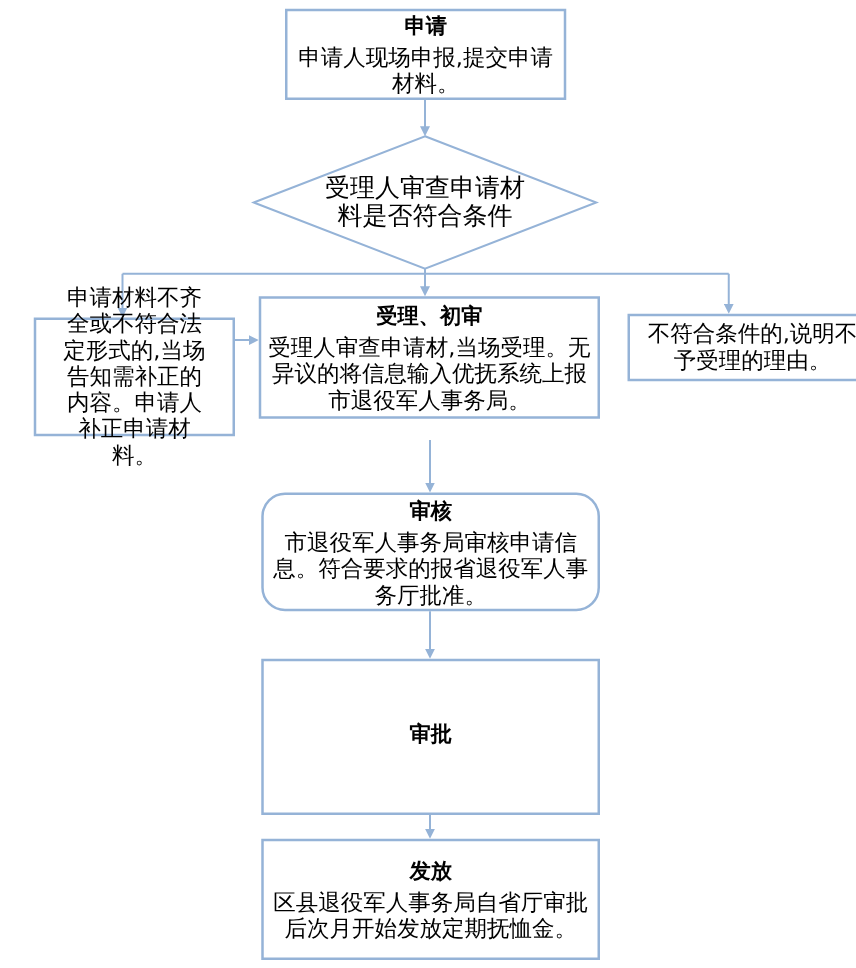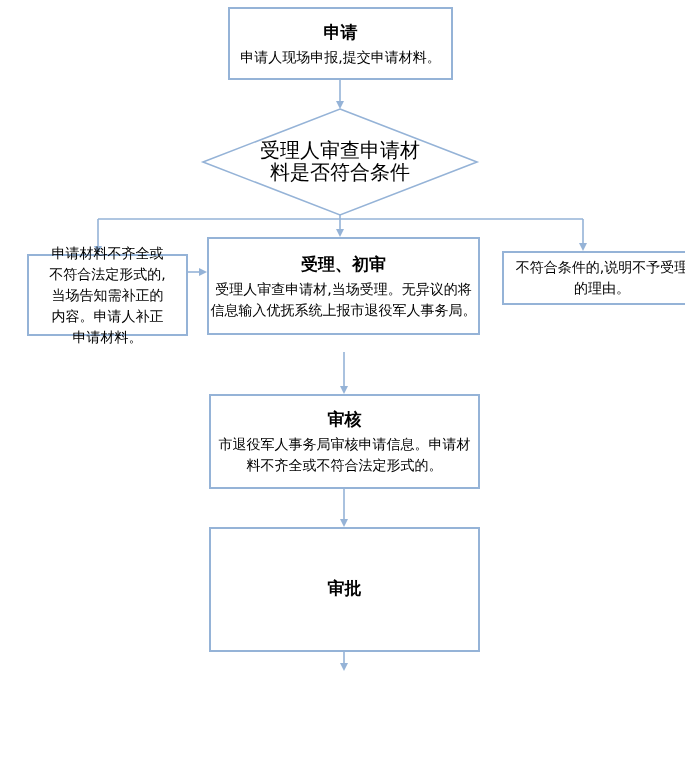--- a/index.html
+++ b/index.html
@@ -8,26 +8,26 @@
   body { font-family:"DejaVu Sans", sans-serif; color:var(--text); }
   .canvas { position:relative; width:685px; height:774px; background:var(--bg); overflow:hidden; }
   .connectors { position:absolute; left:0; top:0; width:685px; height:774px; }
   .connector { stroke:var(--line); stroke-width:1.6; fill:none; }
   .diamond-shape { fill:var(--bg); stroke:var(--line); stroke-width:1.6; }
   .arrow-head { fill:var(--line); }
   .node { position:absolute; background:var(--bg); border:2px solid var(--line);
           display:flex; flex-direction:column; align-items:center; justify-content:center;
           text-align:center; }
   .node-title { font-weight:bold; font-size:17px; line-height:24px; margin-bottom:3px; }
-  .node-body { font-size:14px; line-height:21px; }
+  .node-body { font-size:18px; line-height:21px; }
   .n-apply   { left:228px; top:7px;   width:225px; height:73px;  padding:2px 0; }
-  .n-supplement { left:27px; top:254px; width:161px; height:82px; padding:2px 16px; }
+  .n-supplement { left:27px; top:254px; width:161px; height:95px; padding:2px 16px; }
   .n-accept  { left:207px; top:237px; width:273px; height:98px; padding:2px 1px; }
   .n-reject  { left:502px; top:251px; width:200px; height:54px;  padding:2px 10px; }
-  .n-review  { left:209px; top:394px; width:271px; height:95px;  padding:2px 7px; }
+  .n-review  { left:209px; top:394px; width:271px; height:95px;  padding:2px 7px;border-radius:19px; }
   .n-approve { left:209px; top:527px; width:271px; height:125px; padding:2px 7px; }
   .n-issue   { left:209px; top:671px; width:271px; height:97px;  padding:2px 7px; }
   .diamond-label { position:absolute; left:240px; top:139px; width:200px;
                    text-align:center; font-size:20px; line-height:22px;
                    white-space:pre-line; }
 </style>
 </head>
 <body>
 
 <div class="canvas">
@@ -69,21 +69,25 @@
     <div class="node-title">受理、初审</div>
     <div class="node-body">受理人审查申请材,当场受理。无异议的将信息输入优抚系统上报市退役军人事务局。</div>
   </div>
 
   <div class="node n-reject">
     <div class="node-body">不符合条件的,说明不予受理的理由。</div>
   </div>
 
   <div class="node n-review">
     <div class="node-title">审核</div>
-    <div class="node-body">市退役军人事务局审核申请信息。申请材料不齐全或不符合法定形式的。</div>
+    <div class="node-body">市退役军人事务局审核申请信息。符合要求的报省退役军人事务厅批准。</div>
   </div>
 
   <div class="node n-approve">
     <div class="node-title">审批</div>
   </div>
 
+  <div class="node n-issue">
+    <div class="node-title">发放</div>
+    <div class="node-body">区县退役军人事务局自省厅审批后次月开始发放定期抚恤金。</div>
+  </div>
 
 </div>
 
 </body></html>

